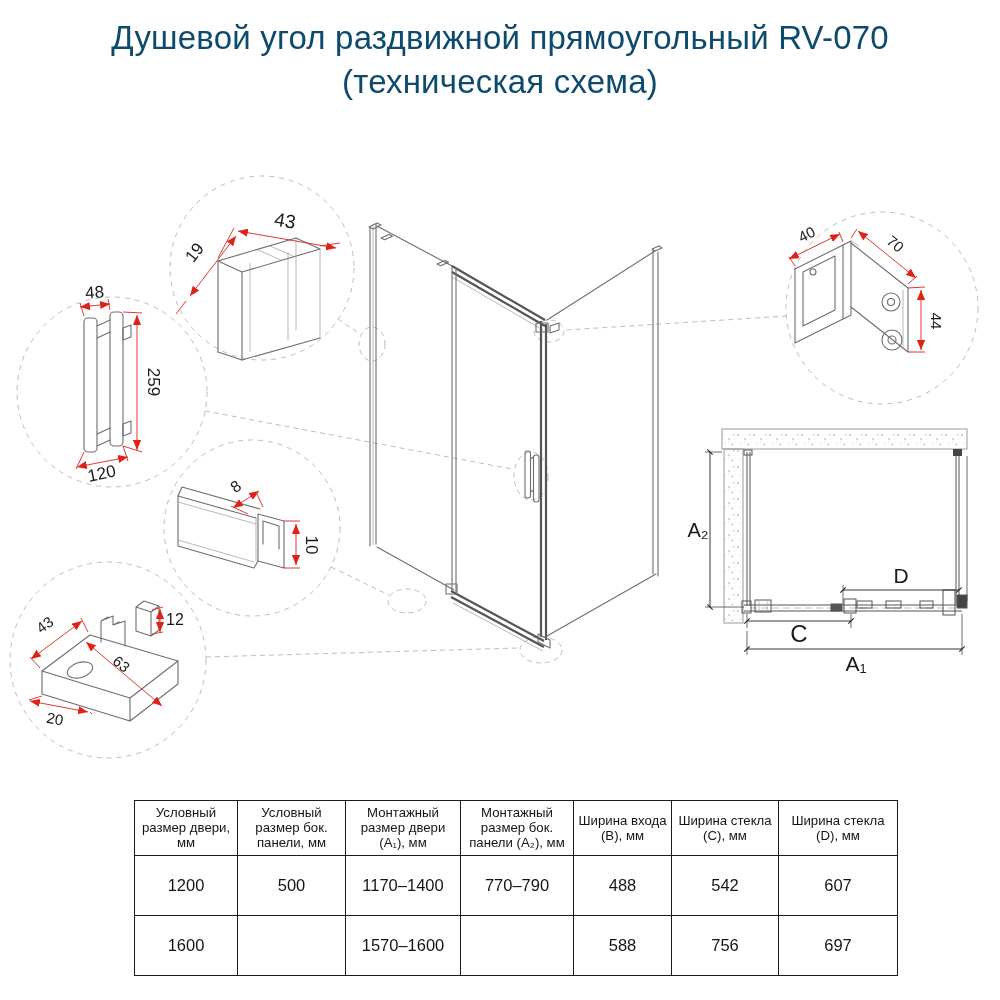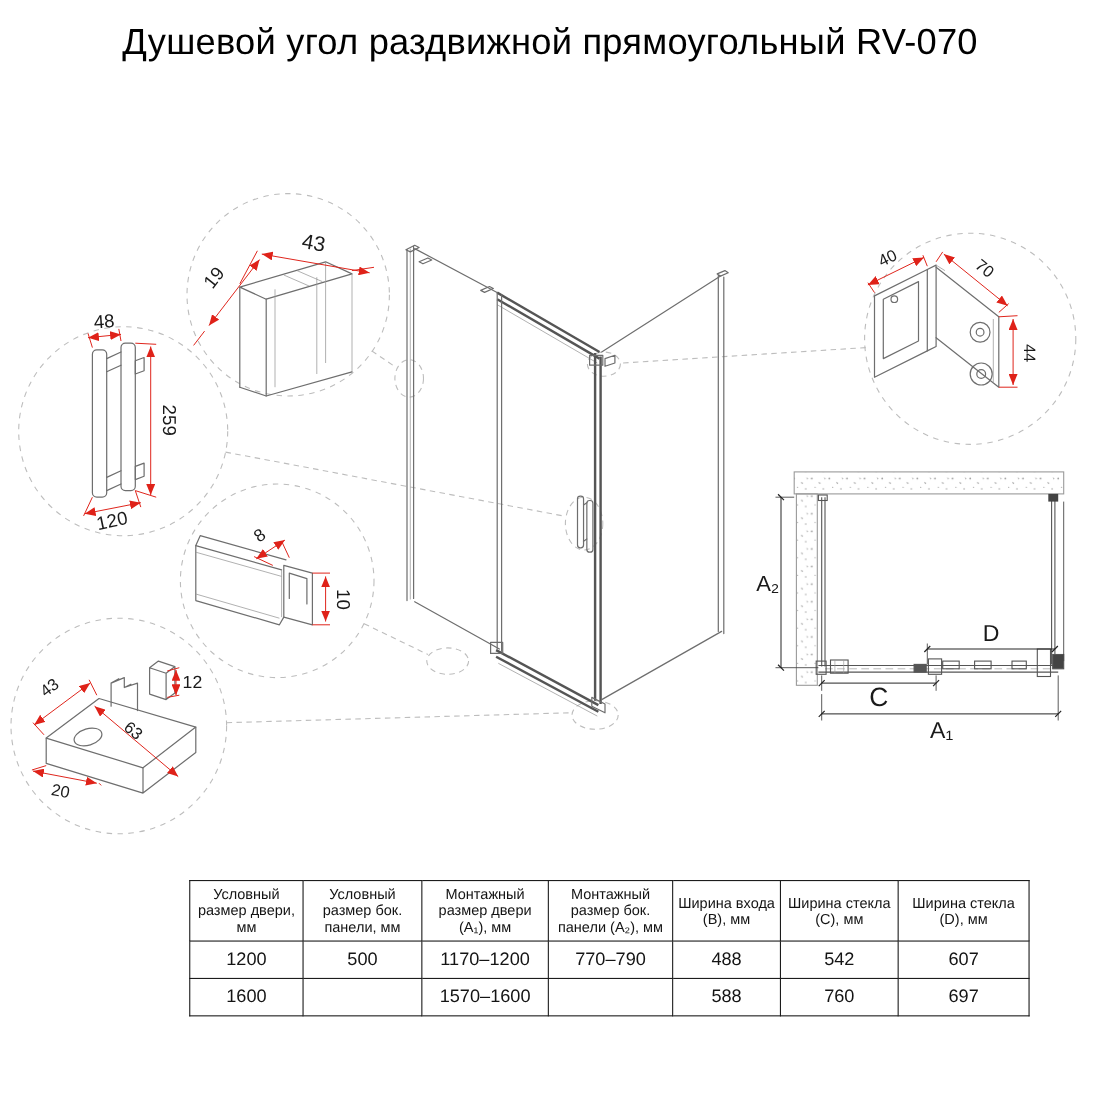--- a/index.html
+++ b/index.html
@@ -1,39 +1,40 @@
 <!DOCTYPE html>
 <html><head>
 <meta charset="utf-8">
 <style>
   html,body{margin:0;padding:0;background:#fff;}
   body{width:1000px;height:1000px;position:relative;font-family:"Liberation Sans",sans-serif;color:#111;overflow:hidden;}
-  .title{position:absolute;top:16px;left:0;width:1000px;text-align:center;font-size:33px;line-height:1.34;font-weight:500;color:#000000;letter-spacing:.2px;}
+  .title{position:absolute;top:16px;left:0;width:1000px;text-align:center;font-size:33px;line-height:1.34;font-weight:500;color:#0c4a6e;letter-spacing:.2px;}
   svg{position:absolute;left:0;top:0;}
   .dashc{fill:none;stroke:#bdbdbd;stroke-width:1;stroke-dasharray:5 5;}
   .ln{fill:none;stroke:#6e6e6e;stroke-width:1.1;stroke-linecap:round;stroke-linejoin:round;}
   .lnl{fill:none;stroke:#9a9a9a;stroke-width:.7;}
   .hv{fill:none;stroke:#555;stroke-width:2.2;}
   .red{fill:none;stroke:#df2219;stroke-width:.9;}
   .redt{fill:#1a1a1a;}
   .pl{fill:none;stroke:#555;stroke-width:1;}
   .dim{fill:none;stroke:#222;stroke-width:.9;}
   .ext{fill:none;stroke:#444;stroke-width:.8;}
   .lead{fill:none;stroke:#bdbdbd;stroke-width:1;stroke-dasharray:5 4;}
   text{font-family:"Liberation Sans",sans-serif;}
-  table.spec{position:absolute;left:134px;top:800px;border-collapse:collapse;table-layout:fixed;width:763px;margin-left:38px;}
+  table.spec{position:absolute;left:134px;top:800px;border-collapse:collapse;table-layout:fixed;width:763px;}
   table.spec th,table.spec td{border:1px solid #1c1c1c;text-align:center;vertical-align:middle;font-weight:400;color:#141414;}
   table.spec th{font-size:13.2px;line-height:1.15;padding:4px 1px;height:42px;}
-  table.spec td{font-size:16.5px;height:27px;padding:3px 1px;}
+  table.spec td{font-size:16.5px;height:27px;padding:16px 1px;}
 </style>
 </head>
 <body>
 
 <div class="title">
   <div>Душевой угол раздвижной прямоугольный RV-070</div>
+  <div>(техническая схема)</div>
 </div>
 
 <svg width="1000" height="800" viewBox="0 0 1000 800">
   <defs>
     <marker id="ra" orient="auto-start-reverse" markerWidth="12" markerHeight="9" refX="11" refY="4.5">
       <path d="M0,0 L11,4.5 L0,9 Z" fill="#df2219"></path>
     </marker>
     <marker id="tk" orient="auto" markerWidth="9" markerHeight="9" refX="4.5" refY="4.5">
       <path d="M1.5,7.5 L7.5,1.5" stroke="#222" stroke-width="1.2" fill="none"></path>
     </marker>
@@ -224,29 +225,29 @@
       <th>Монтажный размер бок. панели (A₂), мм</th>
       <th>Ширина входа (B), мм</th>
       <th>Ширина стекла (C), мм</th>
       <th>Ширина стекла (D), мм</th>
     </tr>
   </thead>
   <tbody>
     <tr>
       <td>1200</td>
       <td>500</td>
-      <td>1170–1200</td>
+      <td>1170–1400</td>
       <td>770–790</td>
       <td>488</td>
       <td>542</td>
       <td>607</td>
     </tr>
     <tr>
       <td>1600</td>
       <td></td>
       <td>1570–1600</td>
       <td></td>
       <td>588</td>
-      <td>760</td>
+      <td>756</td>
       <td>697</td>
     </tr>
   </tbody>
 </table>
 
 </body></html>

